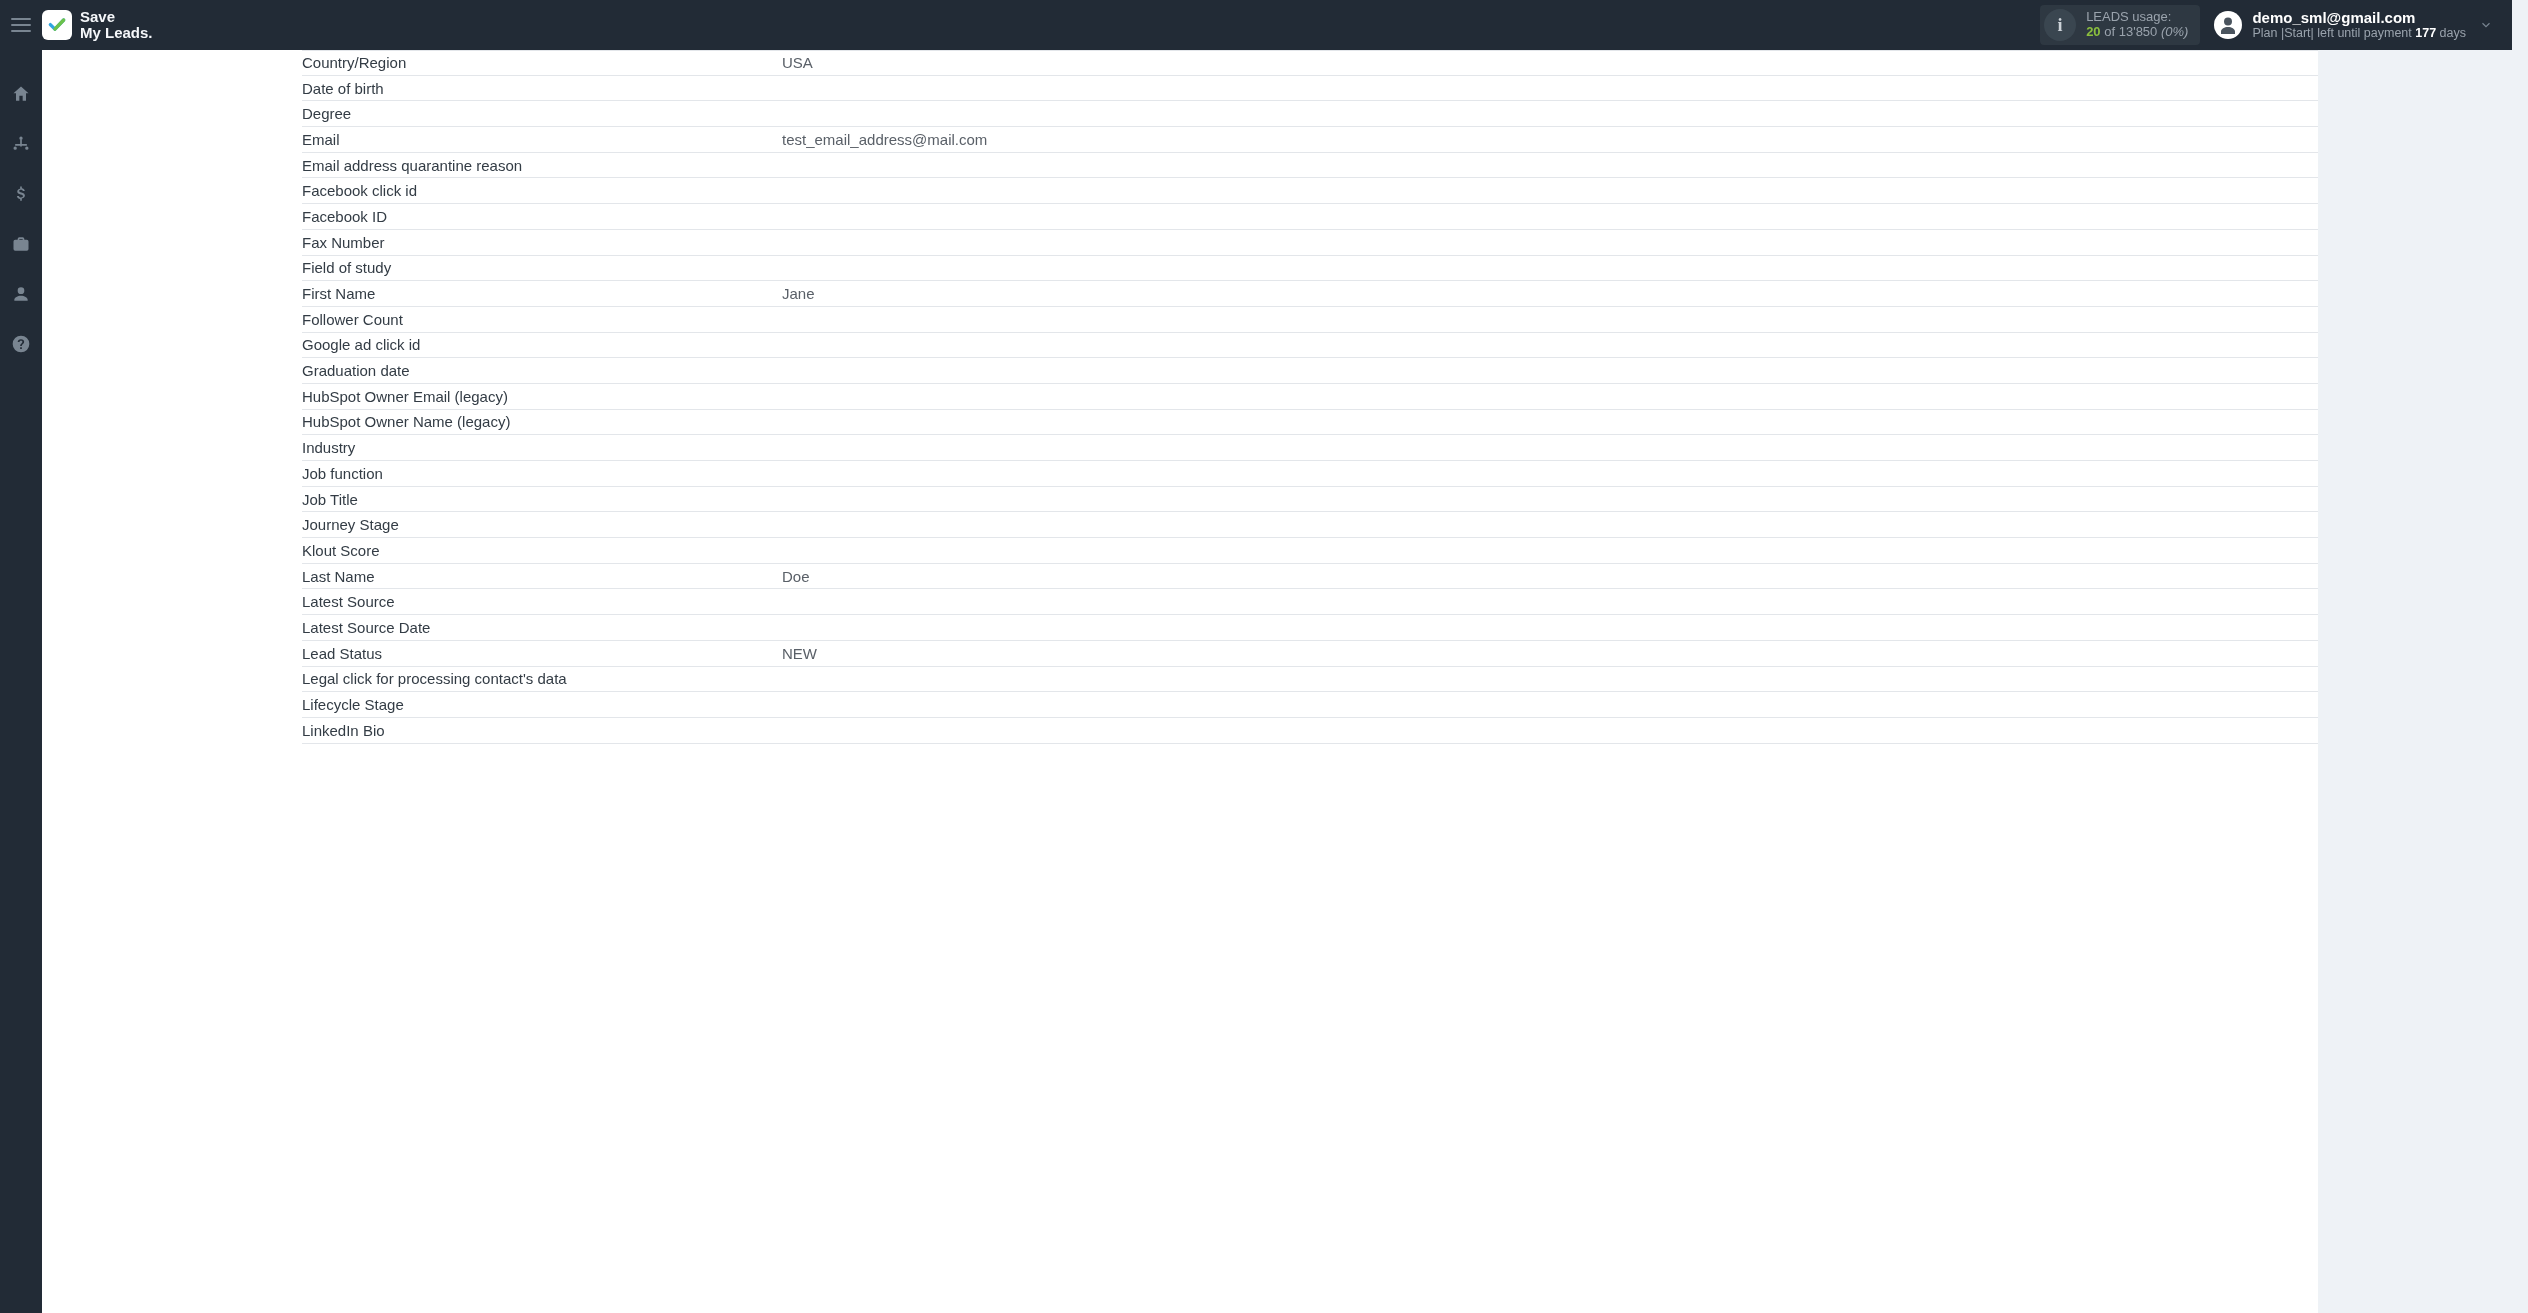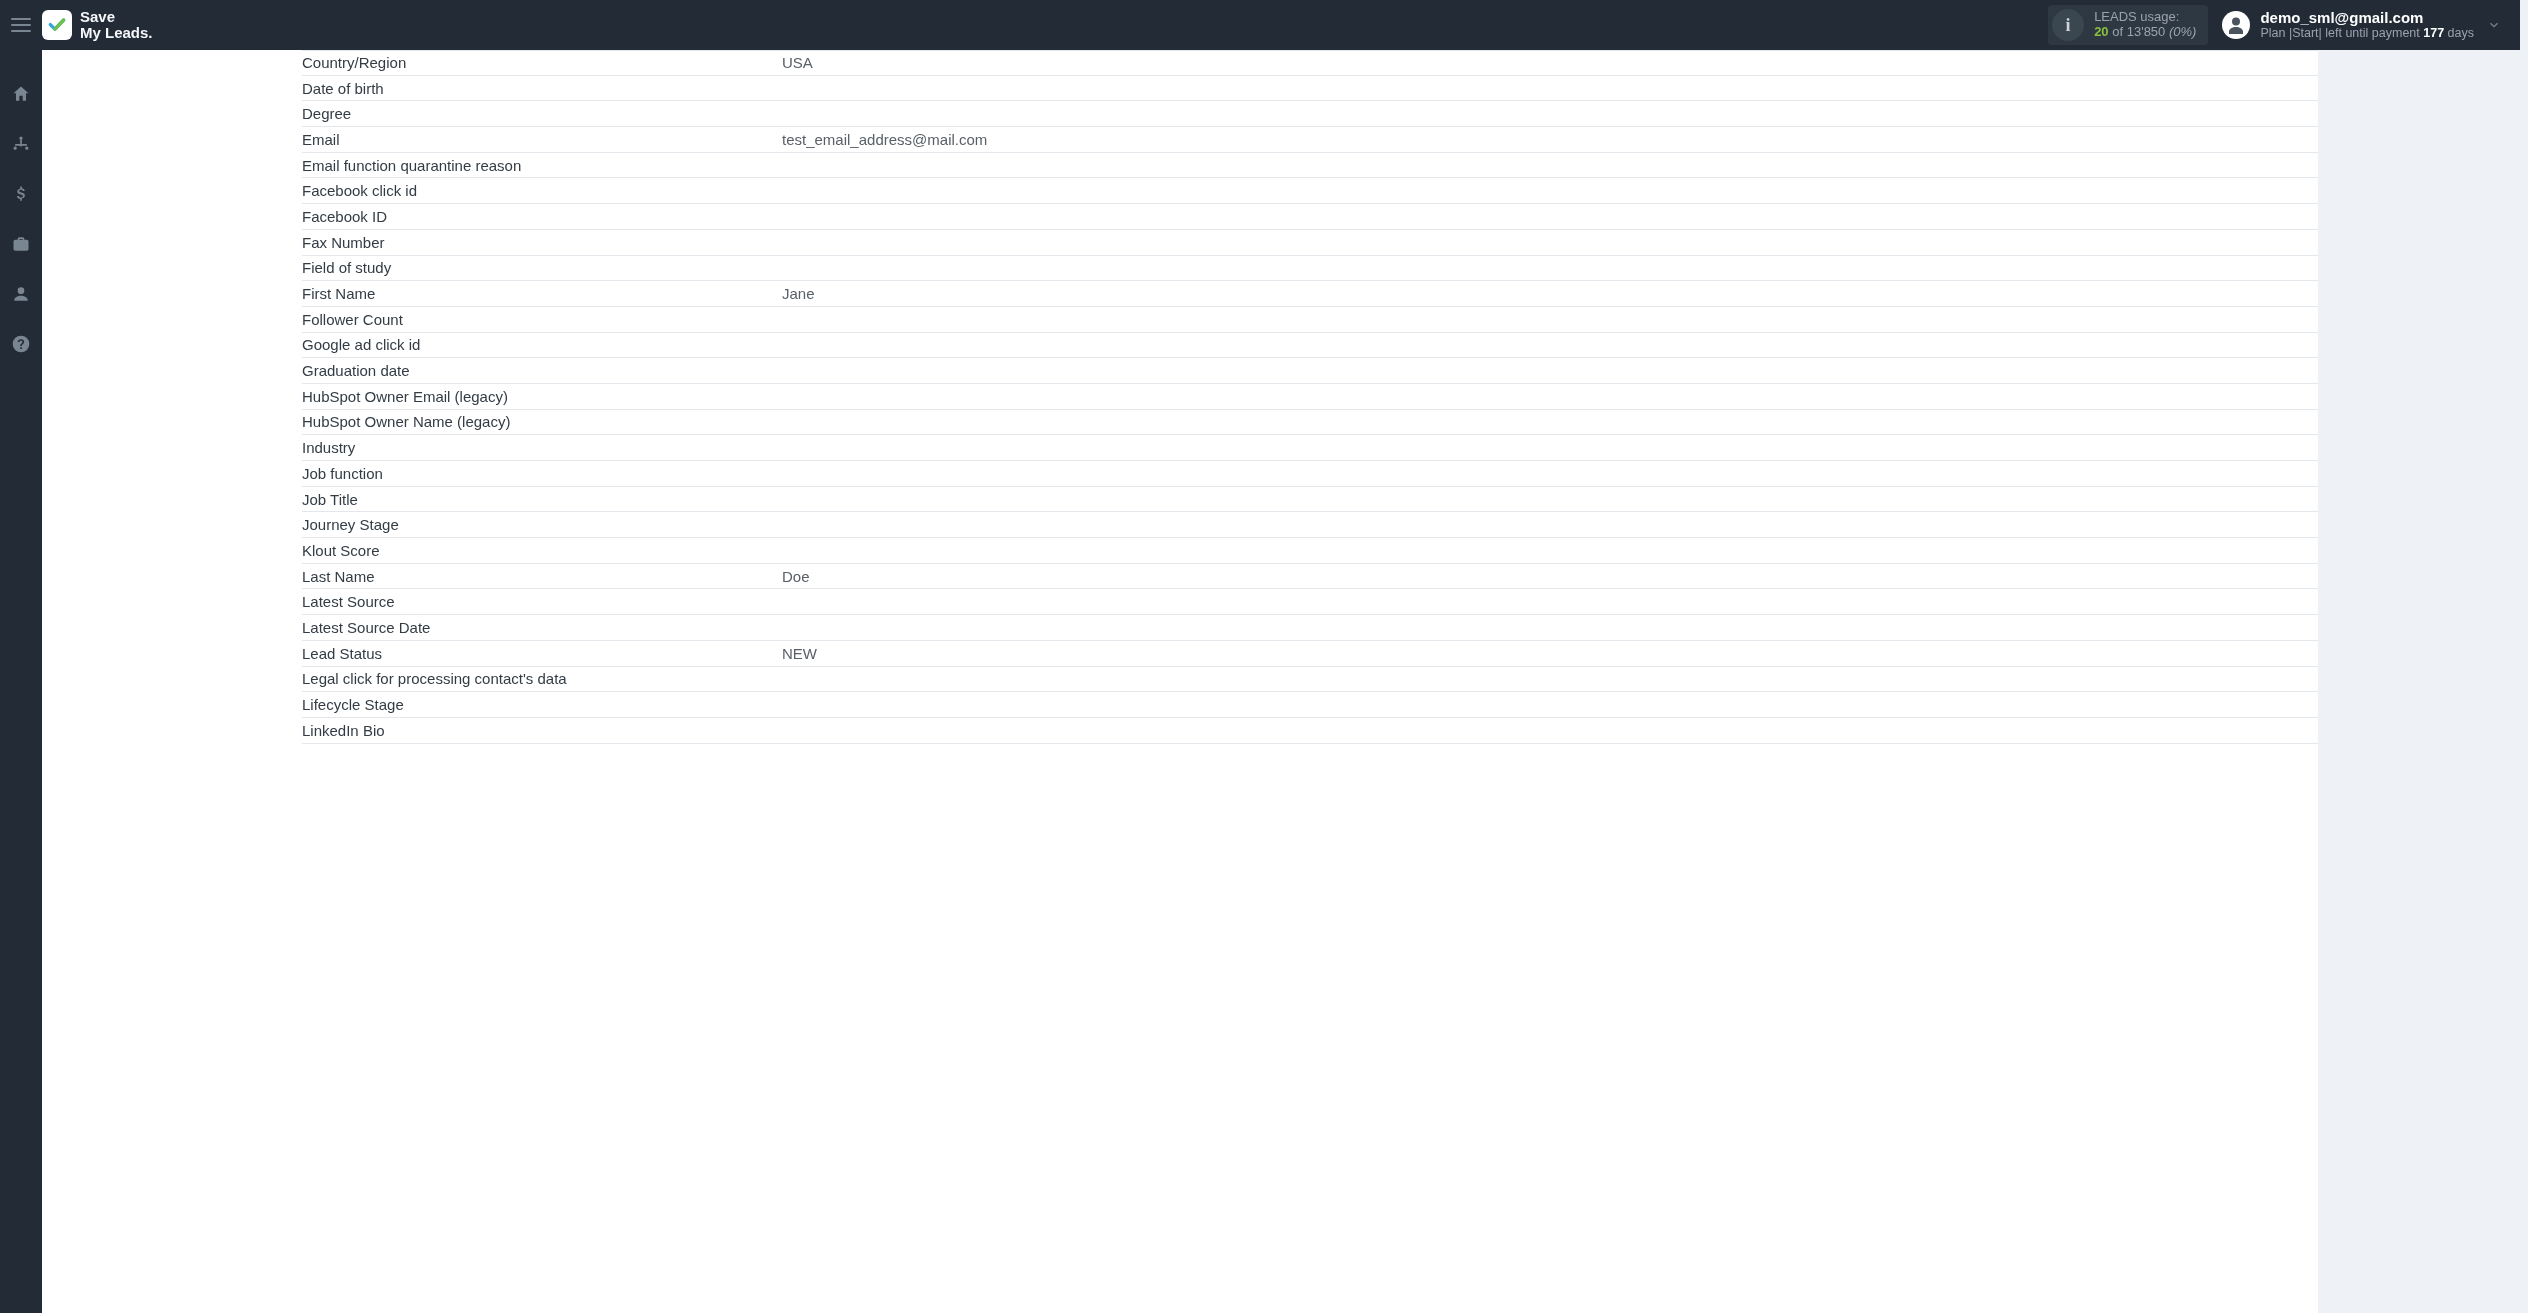--- a/index.html
+++ b/index.html
@@ -21,21 +21,21 @@
     margin: 0; padding: 0;
     width: 100%; height: 100%;
     font-family: "Segoe UI", "Helvetica Neue", Arial, sans-serif;
     background: var(--page-bg);
     overflow: hidden;
   }
 
   
   .topbar {
     position: fixed;
-    top: 0; left: 0; right: 8px;
+    top: 0; left: 0; right: 16px;
     height: 50px;
     background: var(--topbar-bg);
     display: flex;
     align-items: center;
     color: var(--text-light);
     z-index: 100;
     padding-right: 12px;
   }
   .hamburger-wrap {
     width: 42px; height: 50px;
@@ -279,21 +279,21 @@
         </div>
         <div class="field-row">
           <div class="field-label">Degree</div>
           <div class="field-value"></div>
         </div>
         <div class="field-row">
           <div class="field-label">Email</div>
           <div class="field-value">test_email_address@mail.com</div>
         </div>
         <div class="field-row">
-          <div class="field-label">Email function quarantine reason</div>
+          <div class="field-label">Email address quarantine reason</div>
           <div class="field-value"></div>
         </div>
         <div class="field-row">
           <div class="field-label">Facebook click id</div>
           <div class="field-value"></div>
         </div>
         <div class="field-row">
           <div class="field-label">Facebook ID</div>
           <div class="field-value"></div>
         </div>

